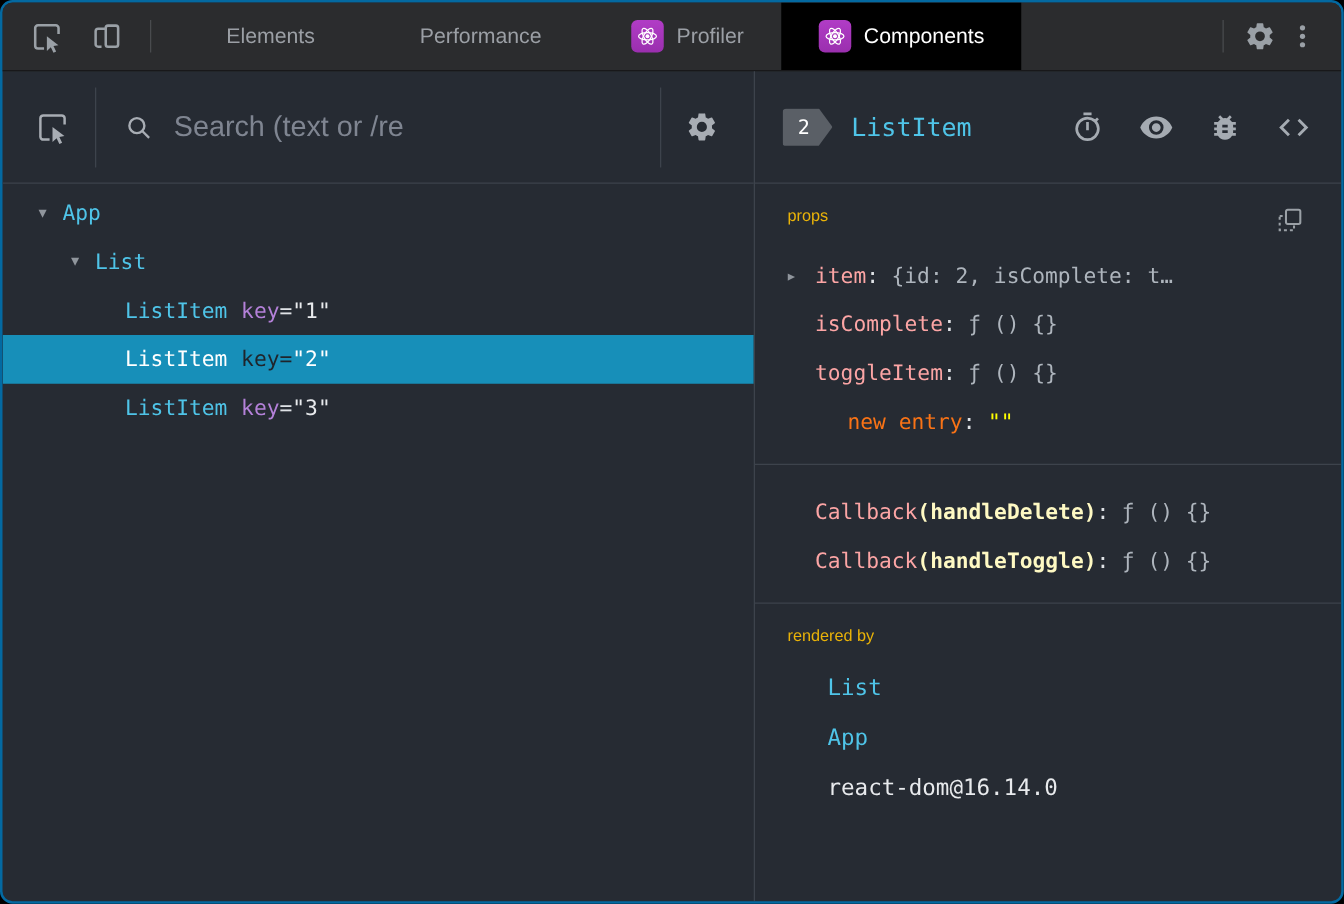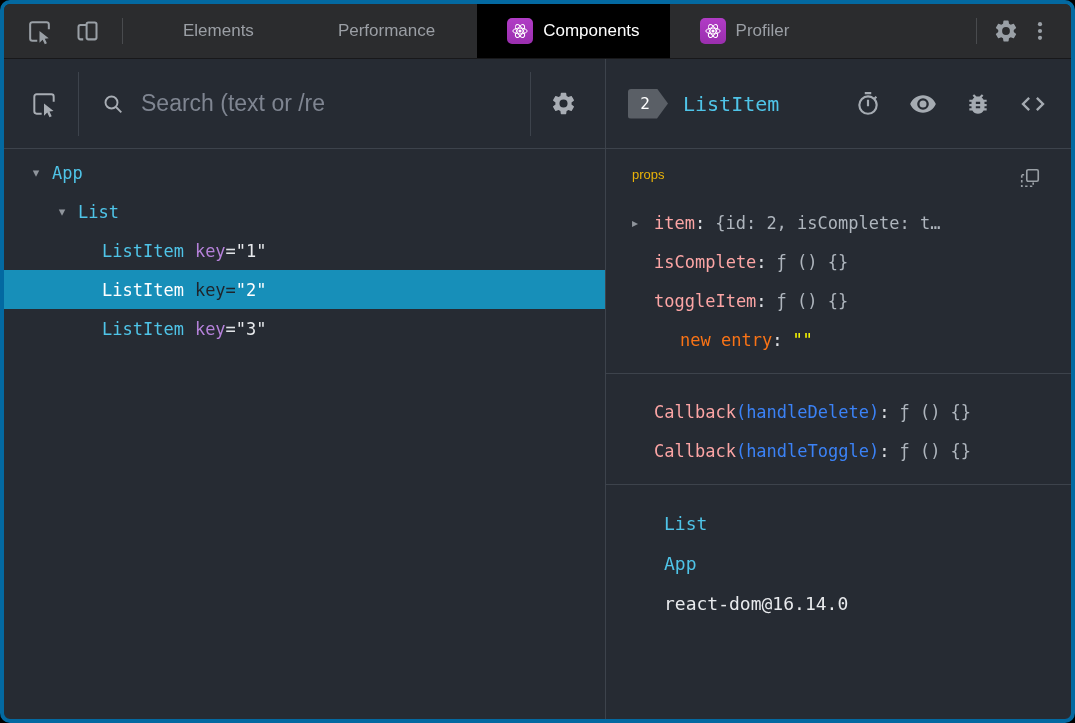--- a/index.html
+++ b/index.html
@@ -2,21 +2,21 @@
 <html><head>
 <meta charset="utf-8">
 <style>
   * { margin:0; padding:0; box-sizing:border-box; }
   html,body { width:1075px; height:723px; background:#000; overflow:hidden; }
   body { font-family:"Liberation Sans", sans-serif; }
 
   .window {
     position:absolute; inset:0;
     background:#262b33;
-    border:4px solid #0369a1;
+    border:2px solid #0369a1;
     border-radius:10px;
     overflow:hidden;
     display:flex; flex-direction:column;
   }
 
   
   .topbar {
     height:55px; flex:0 0 55px;
     background:#2b2c2e;
     border-bottom:1px solid #18181a;
@@ -102,21 +102,21 @@
   .section { border-bottom:1px solid #3d434c; padding:18px 16px 14px 26px; }
   .section:last-child { border-bottom:none; flex:1; }
   .section-head { display:flex; align-items:flex-start; margin-bottom:14px; }
   .section-title { color:#eab308; font-size:13px; }
   .copy-btn { margin-left:auto; margin-right:14px; display:flex; cursor:pointer; }
   .kv-row { height:39px; display:flex; align-items:center; font-family:"DejaVu Sans Mono","Liberation Mono",monospace; font-size:17px; white-space:nowrap; overflow:hidden; }
   .row-exp { width:22px; flex:0 0 22px; color:#8f959c; font-size:12px; font-family:"DejaVu Sans",sans-serif; }
   .kv-key { color:#fca5a5; }
   .kv-colon { color:#dfe2e6; margin-right:10px; }
   .kv-value { color:#aeb5bd; overflow:hidden; text-overflow:clip; }
-  .hook-paren { color:#3b82f6; }
+  .hook-paren { color:#fef9c3;font-weight:bold; }
   .kv-row.placeholder .kv-key { color:#f97316;margin-left:26px; }
   .kv-value.editable-empty { color:#ffff00; }
   .rb-item { height:40px; display:flex; align-items:center; padding-left:32px; font-family:"DejaVu Sans Mono","Liberation Mono",monospace; font-size:18px; }
   .rb-item.link { color:#4fc4e8; cursor:pointer; }
   .rb-item.pkg { color:#e8eaed; }
 
   svg { display:block; }
 </style>
 </head>
 <body>
@@ -138,46 +138,46 @@
         </svg>
       </span>
     </div>
     <span class="vdivider"></span>
 
     <div class="tab">
       <span>Elements</span>
     </div>
     <div class="tab">
       <span>Performance</span>
+    </div>
+    <div class="tab react">
+      <span class="react-badge">
+        <svg width="20" height="20" viewBox="0 0 24 24">
+          <circle cx="12" cy="12" r="1.9" fill="#fff"></circle>
+          <g stroke="#fff" stroke-width="1.2" fill="none">
+            <ellipse cx="12" cy="12" rx="8.6" ry="3.5"></ellipse>
+            <ellipse cx="12" cy="12" rx="8.6" ry="3.5" transform="rotate(60 12 12)"></ellipse>
+            <ellipse cx="12" cy="12" rx="8.6" ry="3.5" transform="rotate(120 12 12)"></ellipse>
+          </g>
+        </svg>
+      </span>
+      <span>Profiler</span>
     </div>
     <div class="tab react active">
       <span class="react-badge">
         <svg width="20" height="20" viewBox="0 0 24 24">
           <circle cx="12" cy="12" r="1.9" fill="#fff"></circle>
           <g stroke="#fff" stroke-width="1.2" fill="none">
             <ellipse cx="12" cy="12" rx="8.6" ry="3.5"></ellipse>
             <ellipse cx="12" cy="12" rx="8.6" ry="3.5" transform="rotate(60 12 12)"></ellipse>
             <ellipse cx="12" cy="12" rx="8.6" ry="3.5" transform="rotate(120 12 12)"></ellipse>
           </g>
         </svg>
       </span>
       <span>Components</span>
-    </div>
-    <div class="tab react">
-      <span class="react-badge">
-        <svg width="20" height="20" viewBox="0 0 24 24">
-          <circle cx="12" cy="12" r="1.9" fill="#fff"></circle>
-          <g stroke="#fff" stroke-width="1.2" fill="none">
-            <ellipse cx="12" cy="12" rx="8.6" ry="3.5"></ellipse>
-            <ellipse cx="12" cy="12" rx="8.6" ry="3.5" transform="rotate(60 12 12)"></ellipse>
-            <ellipse cx="12" cy="12" rx="8.6" ry="3.5" transform="rotate(120 12 12)"></ellipse>
-          </g>
-        </svg>
-      </span>
-      <span>Profiler</span>
     </div>
 
     <span class="tb-spacer"></span>
     <div class="tb-trail">
       <span class="vdivider"></span>
       <span class="icon-btn">
         <svg width="26" height="26" viewBox="0 0 24 24" fill="currentColor">
           <path d="M19.14 12.94c.04-.3.06-.61.06-.94 0-.32-.02-.64-.07-.94l2.03-1.58a.49.49 0 0 0 .12-.61l-1.92-3.32a.49.49 0 0 0-.59-.22l-2.39.96c-.5-.38-1.03-.7-1.62-.94l-.36-2.54a.48.48 0 0 0-.48-.41h-3.84a.47.47 0 0 0-.47.41L9.25 5.35c-.59.24-1.13.57-1.62.94l-2.39-.96a.49.49 0 0 0-.59.22L2.74 8.87c-.12.21-.08.47.12.61l2.03 1.58c-.05.3-.09.63-.09.94s.02.64.07.94l-2.03 1.58a.49.49 0 0 0-.12.61l1.92 3.32c.12.22.37.29.59.22l2.39-.96c.5.38 1.03.7 1.62.94l.36 2.54c.05.24.24.41.48.41h3.84c.24 0 .44-.17.47-.41l.36-2.54c.59-.24 1.13-.56 1.62-.94l2.39.96c.22.08.47 0 .59-.22l1.92-3.32a.49.49 0 0 0-.12-.61l-2.01-1.58zM12 15.6A3.6 3.6 0 1 1 12 8.4a3.6 3.6 0 0 1 0 7.2z"></path>
         </svg>
       </span>
@@ -319,20 +319,23 @@
         <div class="kv-row">
           <span class="row-exp"></span>
           <span class="kv-key">Callback</span>
             <span class="hook-paren">(handleToggle)</span>
             <span class="kv-colon">:</span>
           <span class="kv-value">ƒ () {}</span>
         </div>
       </section>
 
       <section class="section">
+        <div class="section-head">
+          <span class="section-title">rendered by</span>
+        </div>
         <div class="rb-item link">List</div>
         <div class="rb-item link">App</div>
         <div class="rb-item pkg">react-dom@16.14.0</div>
       </section>
 
     </div>
   </div>
 </div>
 
 </body></html>

